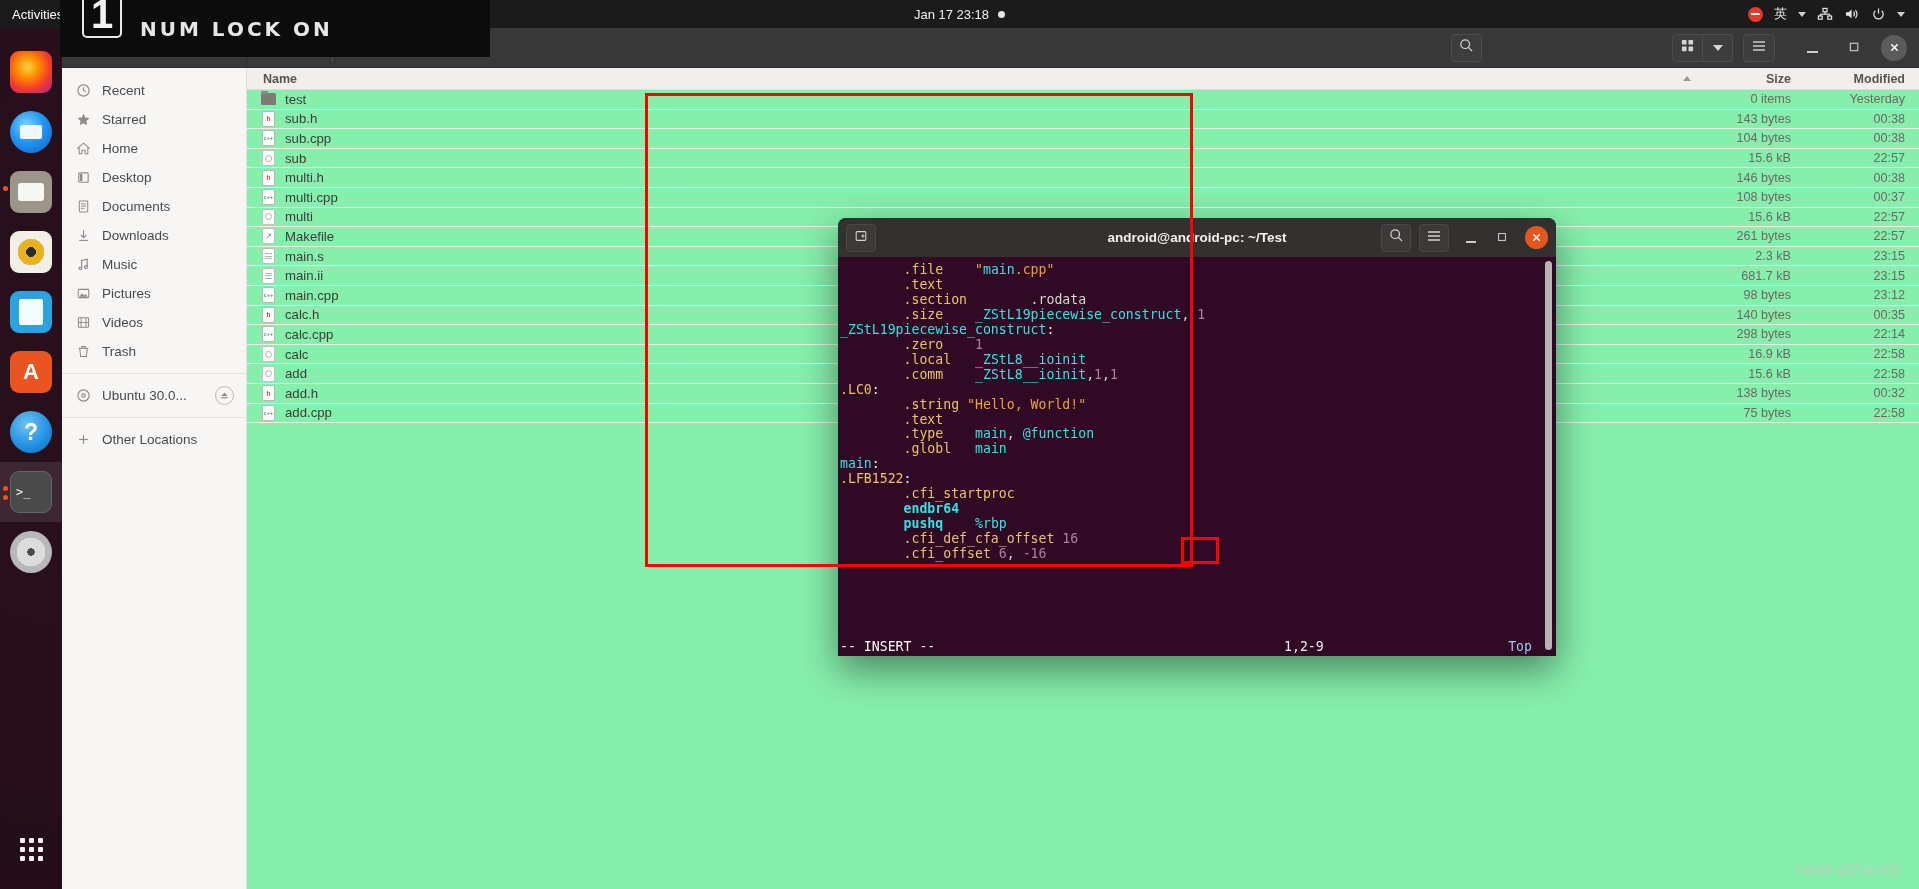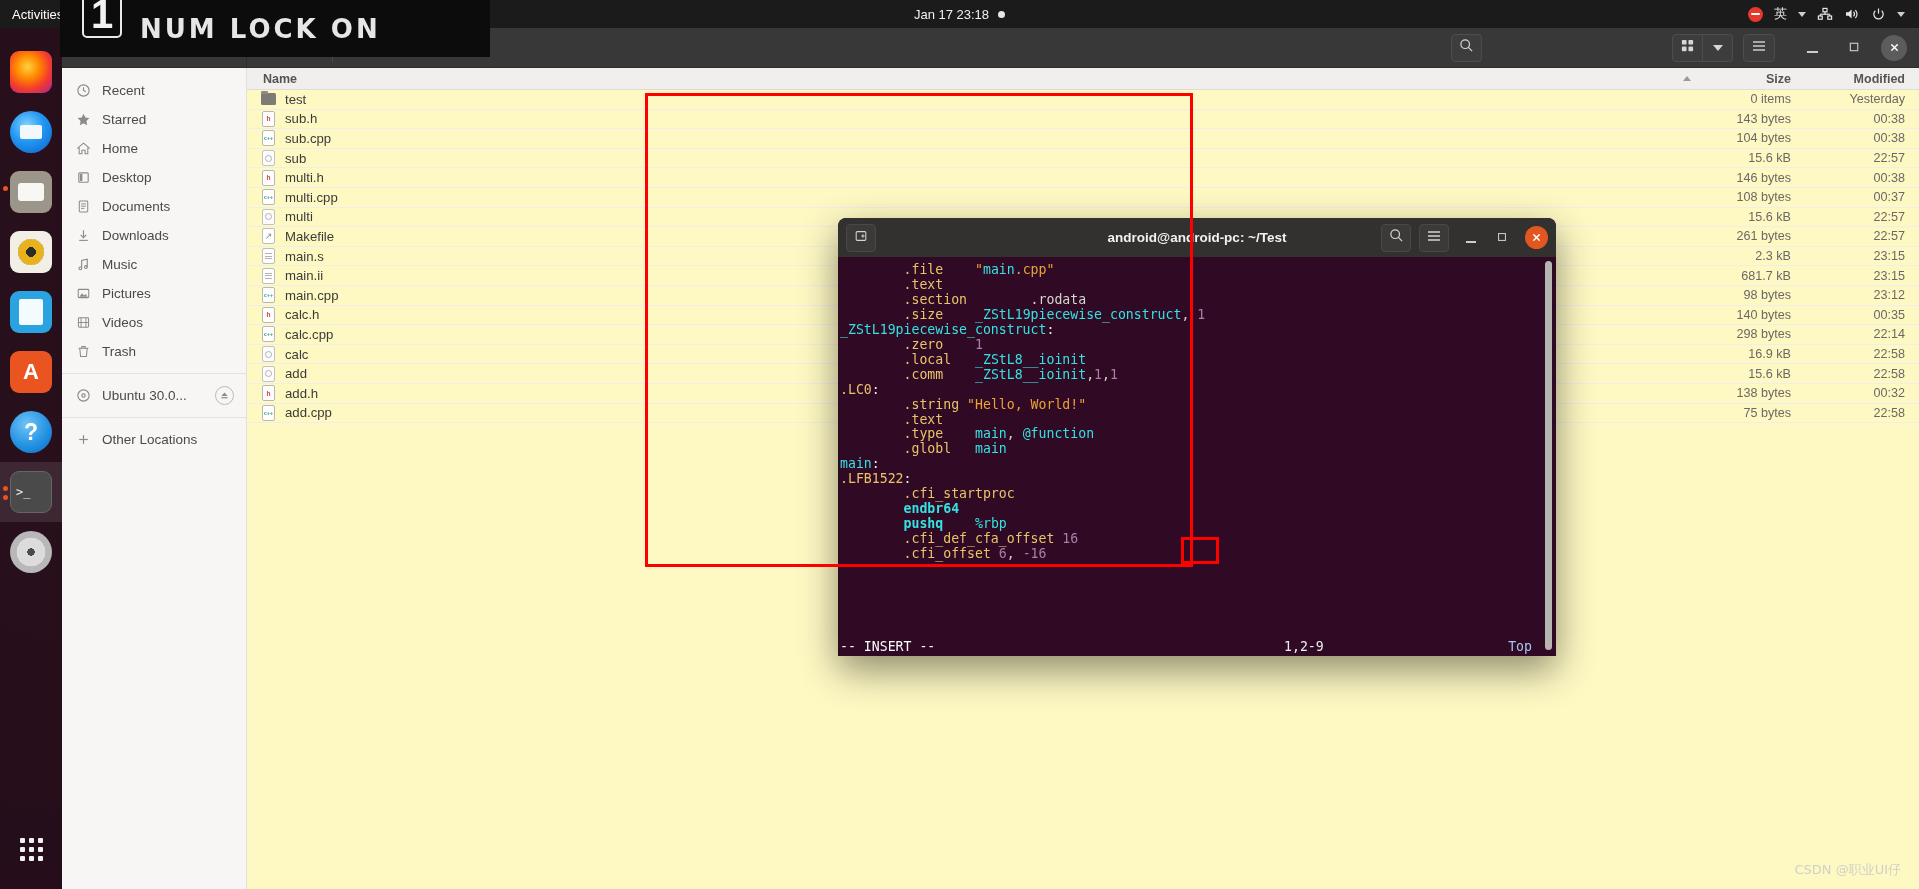--- a/index.html
+++ b/index.html
@@ -57,21 +57,21 @@
   #osd .keycap .box{
     position:absolute; left:4px; top:-8px; width:40px; height:46px;
     border:2.5px solid #e9e9e9; border-radius:5px;
   }
   #osd .keycap .one{
     position:absolute; left:0; top:-9px; width:48px; height:48px;
     color:#f2f2f2; font-size:40px; font-weight:bold; line-height:46px;
     text-align:center; font-family:"Liberation Sans", sans-serif;
   }
   #osd .osd-text{
-    color:#e6e6e6; font-size:26px; letter-spacing:3px; font-weight:bold;
+    color:#e6e6e6; font-size:20px; letter-spacing:3px; font-weight:bold;
     font-family:"DejaVu Sans", sans-serif;
   }
 
   
   #dock{
     position:absolute; left:0; top:28px; width:62px; bottom:0;
     background:rgba(38,15,27,0.80);
     display:flex; flex-direction:column; align-items:center;
     padding-top:14px; z-index:30;
   }
@@ -124,21 +124,21 @@
   .side-item{
     display:flex; align-items:center; gap:11px; height:29px; padding:0 12px 0 14px; color:#4a4a4a;
   }
   .side-item .lbl{ white-space:nowrap; overflow:hidden; text-overflow:ellipsis;}
   .side-sep{ height:1px; background:#e4e1df; margin:7px 0;}
   .eject{
     margin-left:auto; width:19px;height:19px;border-radius:50%;
     border:1px solid #bdbab8; display:flex;align-items:center;justify-content:center;
   }
 
-  #filelist{ flex:1 1 auto; background:#fef9c3; overflow:hidden;}
+  #filelist{ flex:1 1 auto; background:#86efac; overflow:hidden;}
   #list-head{
     height:22px; display:flex; align-items:center;
     background:#f1efed; border-bottom:1px solid #dedbd9;
     font-size:12.5px; font-weight:bold; color:#565452;
   }
   .col-name{ flex:1 1 auto; padding-left:16px;}
   .col-sortmark{ width:28px; display:flex; align-items:center; justify-content:center;}
   .col-size{ width:100px; text-align:right; padding-right:10px;}
   .col-mod{ width:118px; text-align:right; padding-right:14px;}
   .frow{

